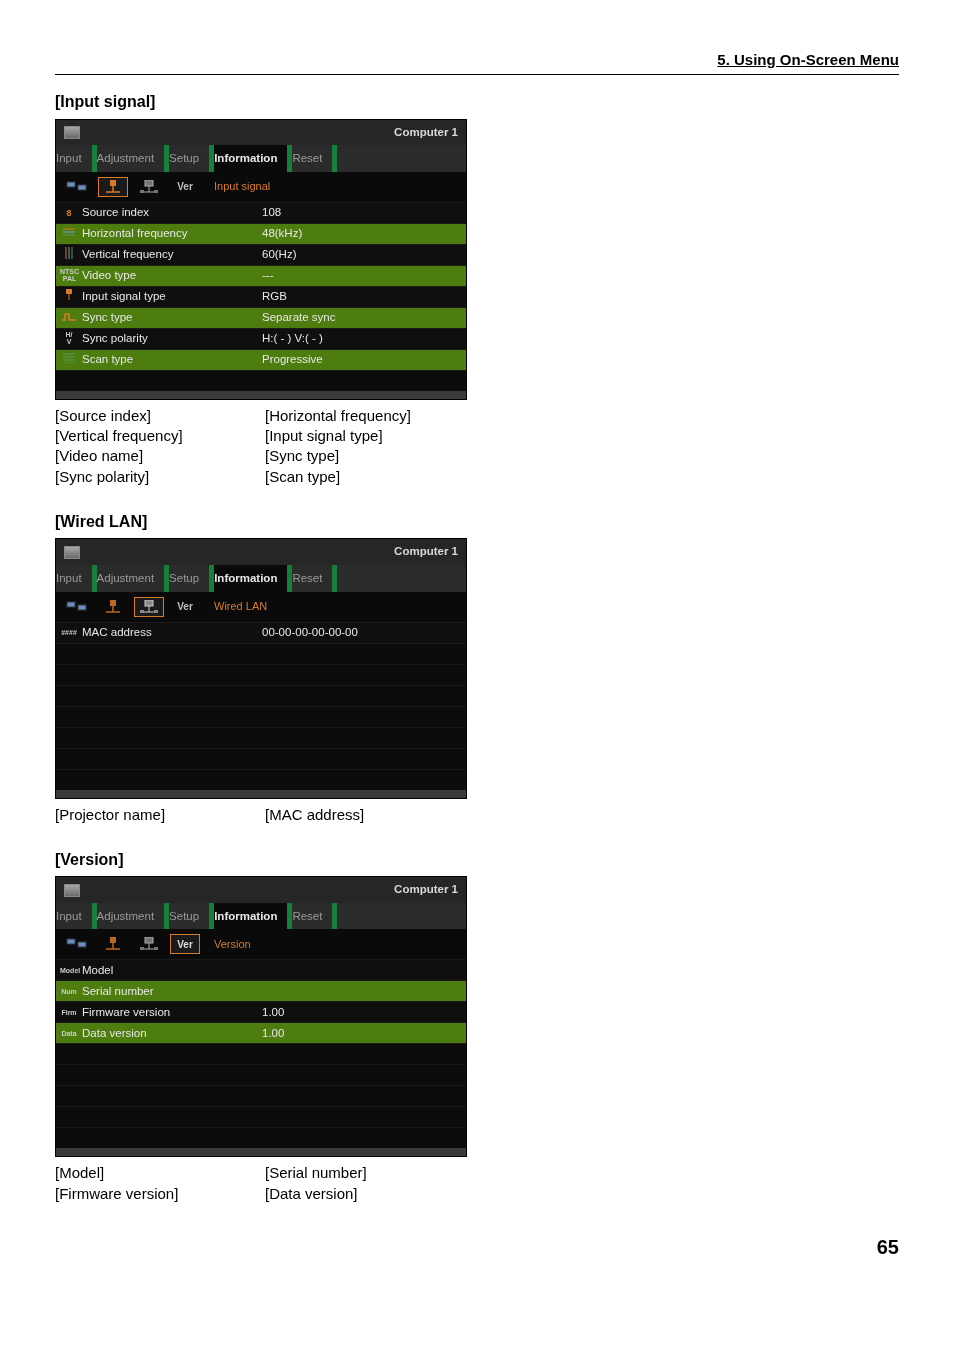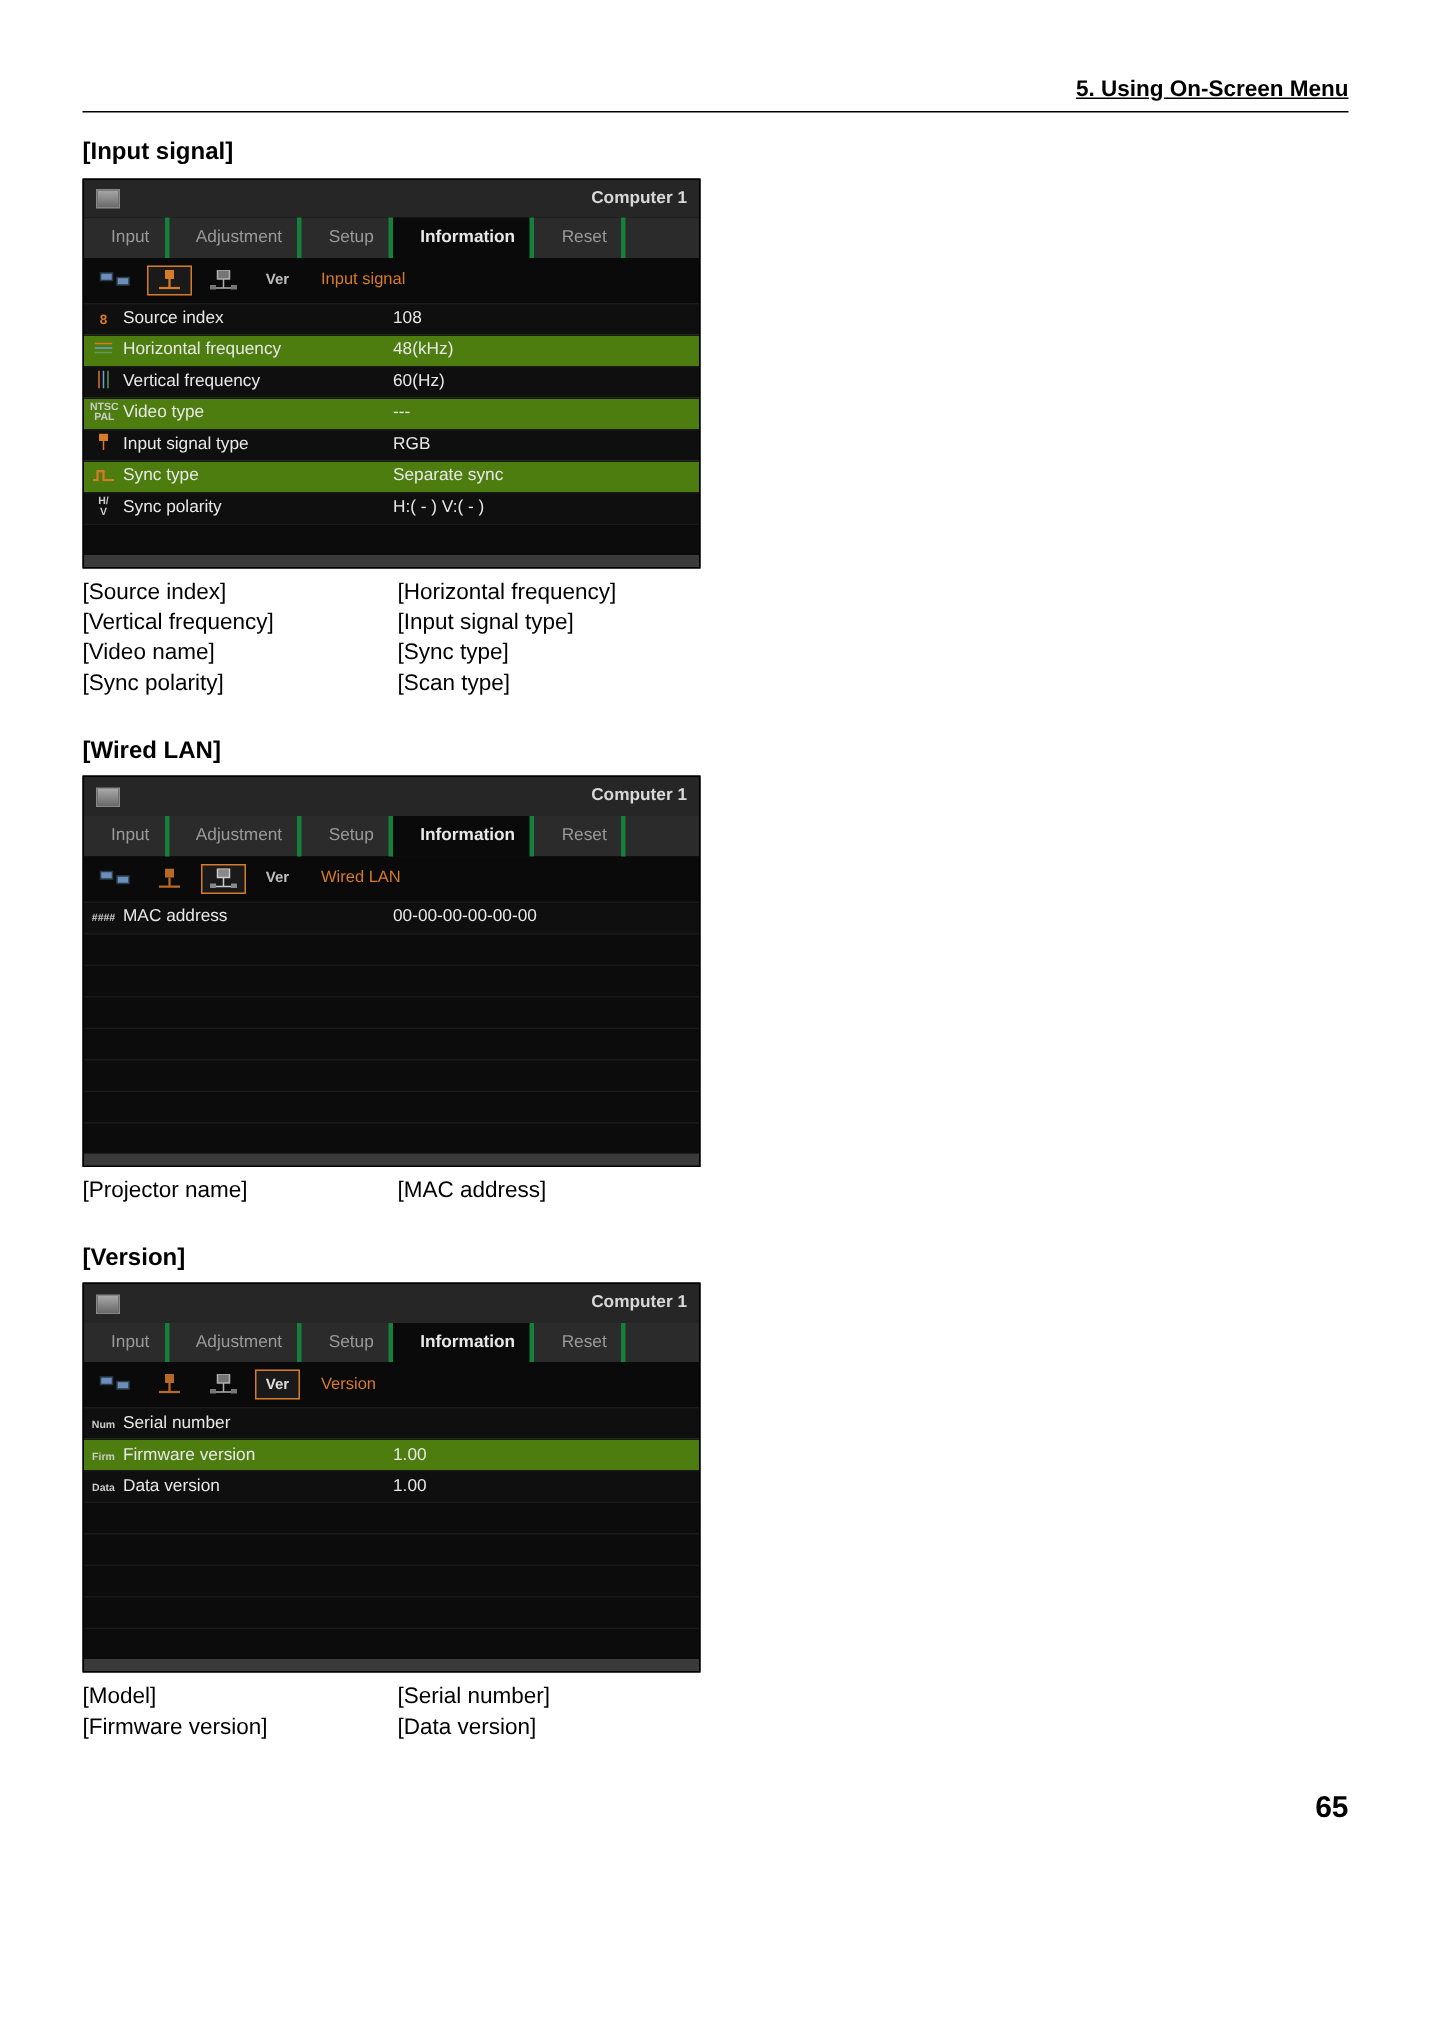--- a/index.html
+++ b/index.html
@@ -49,23 +49,23 @@
   .title-icon {
     width: 14px; height: 11px; display: inline-block;
     background: linear-gradient(#a8a8a8,#6a6a6a);
     border: 1px solid #888;
   }
   .tabs {
     display: flex;
     background: #2b2b2b;
   }
   .tab {
-    padding: 6px 10px 5px 18px;
+    padding: 6px 10px 5px 0;
     color: #9a9a9a;
-    border-right: 3px solid #15803d;
+    border-right: 5px solid #15803d;
   }
   .tab.sel {
     background: #0a0a0a;
     color: #e8e8e8;
     font-weight: bold;
   }
   .subtab-row {
     display: flex;
     align-items: center;
     background: #0a0a0a;
@@ -226,20 +226,30 @@
             </svg></div>
           <div class="row-label">Sync type</div>
           <div class="row-val">Separate sync</div>
         </div>
         <div class="row">
           <div class="row-icon"><span style="font-size:7px;line-height:7px;color:#ccc;display:inline-block;white-space:pre;">H/
 V</span></div>
           <div class="row-label">Sync polarity</div>
           <div class="row-val">H:( - )  V:( - )</div>
         </div>
+        <div class="row">
+          <div class="row-icon"><svg width="12" height="10">
+              <line x1="0" y1="1" x2="12" y2="1" stroke="#5a9a5a"></line>
+              <line x1="0" y1="4" x2="12" y2="4" stroke="#5a9a5a"></line>
+              <line x1="0" y1="7" x2="12" y2="7" stroke="#5a9a5a"></line>
+              <line x1="0" y1="10" x2="12" y2="10" stroke="#5a9a5a"></line>
+            </svg></div>
+          <div class="row-label">Scan type</div>
+          <div class="row-val">Progressive</div>
+        </div>
         <div class="rows-pad"></div>
       </div>
       <div class="menu-footer"></div>
     </div>
     <div class="two-col">
       <div class="col">
         <div>[Source index]</div>
         <div>[Vertical frequency]</div>
         <div>[Video name]</div>
         <div>[Sync polarity]</div>
@@ -352,20 +362,25 @@
             <rect x="16" y="10" width="4" height="3" fill="#888"></rect>
           </svg>
         </div>
         <div class="sub-icon sel">
           <span class="vertext">Ver</span>
         </div>
         <div class="subtab-label">Version</div>
       </div>
       <div class="rows">
         <div class="row">
+          <div class="row-icon"><span style="font-size:7px;line-height:7px;color:#ccc;display:inline-block;white-space:pre;">Model</span></div>
+          <div class="row-label">Model</div>
+          <div class="row-val"></div>
+        </div>
+        <div class="row">
           <div class="row-icon"><span style="font-size:7px;line-height:7px;color:#ccc;display:inline-block;white-space:pre;">Num</span></div>
           <div class="row-label">Serial number</div>
           <div class="row-val"></div>
         </div>
         <div class="row">
           <div class="row-icon"><span style="font-size:7px;line-height:7px;color:#ccc;display:inline-block;white-space:pre;">Firm</span></div>
           <div class="row-label">Firmware version</div>
           <div class="row-val">1.00</div>
         </div>
         <div class="row">

